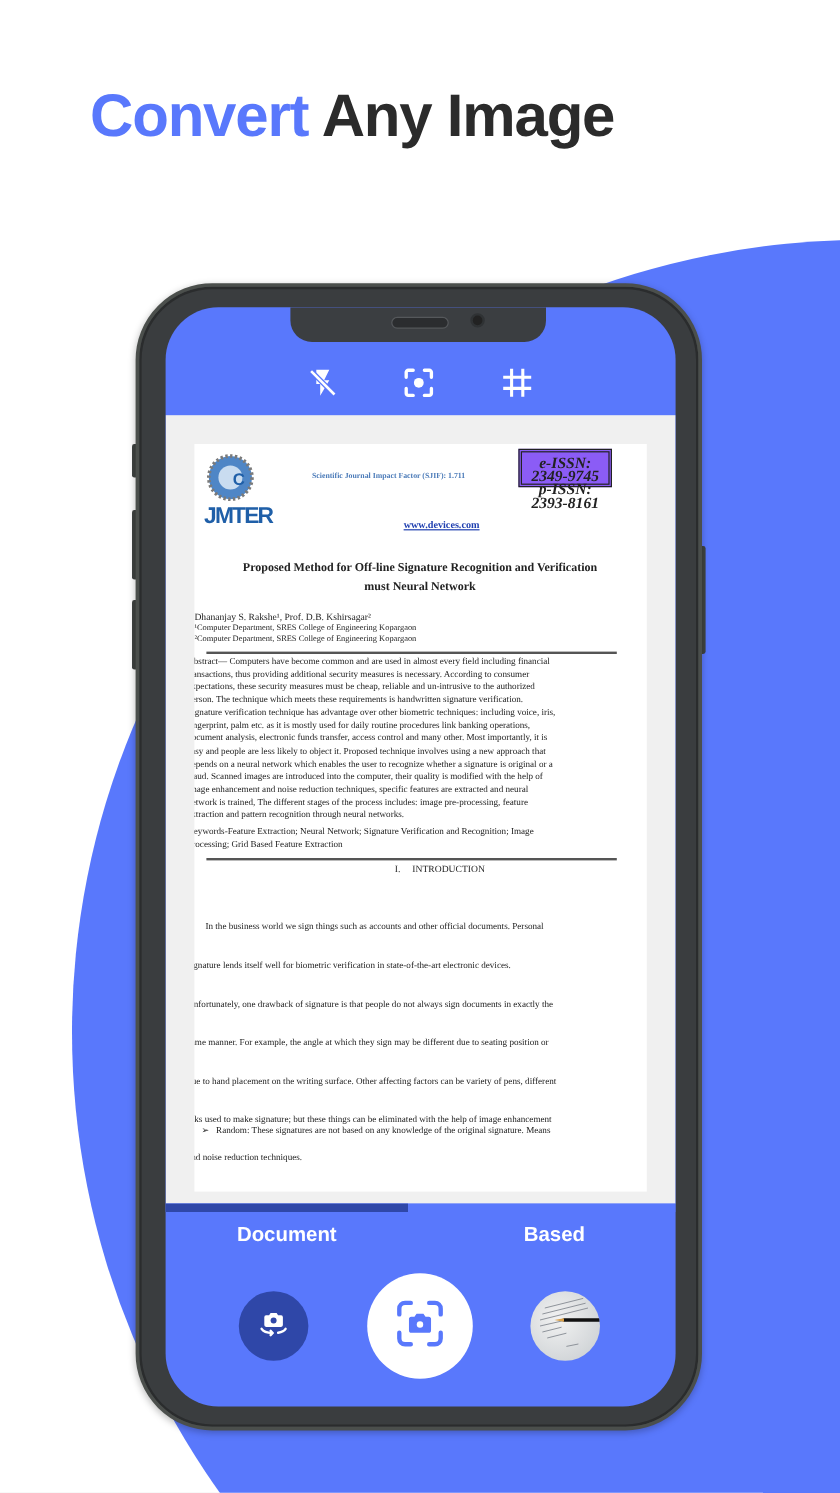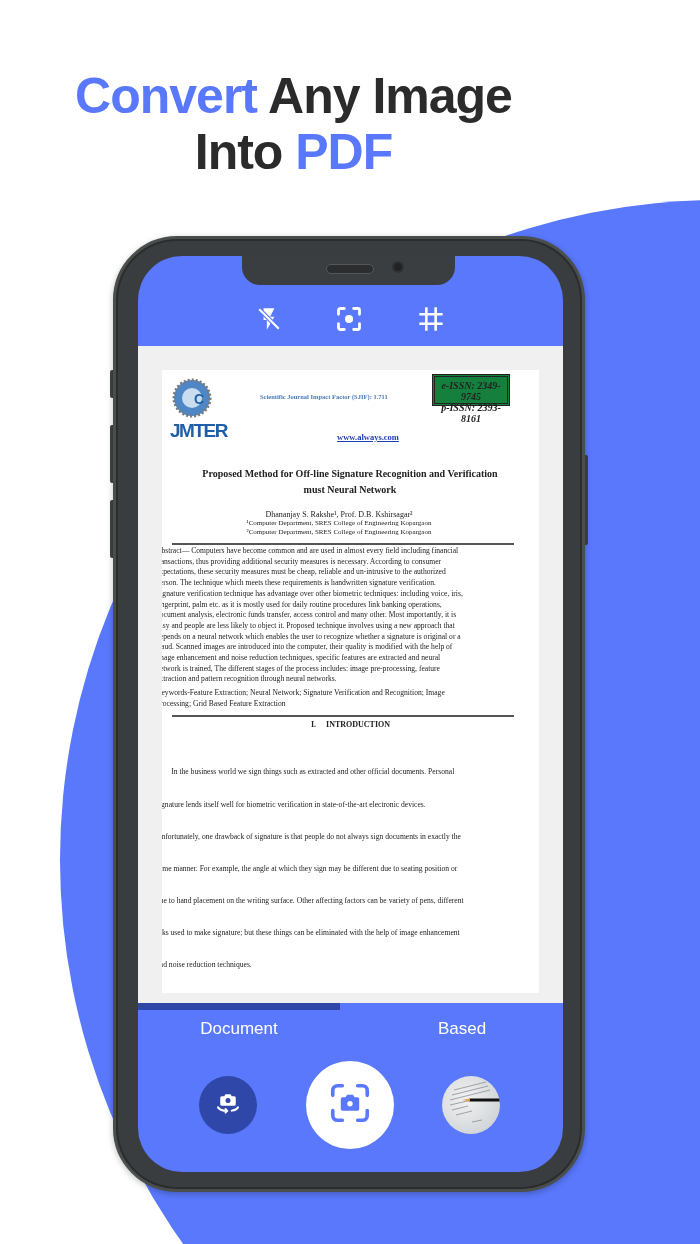--- a/index.html
+++ b/index.html
@@ -76,21 +76,21 @@
   .tab-indicator-track {
     position: absolute; left: 0; top: 747px; width: 425px; height: 7px;
     background: #5978fc;
   }
   .tab-indicator {
     position: absolute; left: 0; top: 747px; width: 202px; height: 7px;
     background: #2f47a8;
   }
   .tab {
     position: absolute; top: 763px; height: 24px;
-    color: #ffffff; font-weight: normal; font-size: 17px;
+    color: #ffffff; font-weight: bold; font-size: 17px;
     text-align: center;
   }
 
   .flip-btn {
     position: absolute; left: 61px; top: 820px; width: 58px; height: 58px;
     border-radius: 50%; background: #2f47a8;
     display: flex; align-items: center; justify-content: center;
   }
   .shutter-btn {
     position: absolute; left: 168px; top: 805px; width: 88px; height: 88px;
@@ -108,63 +108,62 @@
   .logo {
     position: absolute; left: 10px; top: 8px; width: 48px; height: 70px;
   }
   .logo-text {
     position: absolute; left: 8px; top: 50px;
     font-family: "Liberation Sans", sans-serif; font-size: 19px; font-weight: bold;
     color: #1f5fa8; letter-spacing: -1.5px;
   }
   .issn {
     position: absolute; left: 270px; top: 4px; width: 78px; height: 32px;
-    border: 3px double #222; background: #15803d;
-    font-size: 10px; font-style: italic; font-weight: bold; text-align: center;
+    border: 3px double #222; background: #8b5cf6;
+    font-size: 13px; font-style: italic; font-weight: bold; text-align: center;
     line-height: 11px; padding-top: 3px;
   }
   .sjif {
     position: absolute; left: 98px; top: 23px; font-size: 6.5px; color: #4a7ab8; font-weight: bold;
   }
   .jtitle {
     position: absolute; left: 56px; top: 35px; width: 300px; text-align: center;
     font-size: 13px; font-weight: bold; line-height: 14px;
   }
   .jurl {
     position: absolute; left: 56px; top: 62px; width: 300px; text-align: center;
     font-size: 8.5px; color: #1f3fb0; text-decoration: underline; font-weight: bold;
   }
   .ptitle {
     position: absolute; left: -8px; top: 96px; width: 392px; text-align: center;
     font-size: 10px; font-weight: bold; line-height: 16px; white-space: nowrap;
   }
   .authors {
-    position: absolute; left: 0; top: 140px; width: 354px; text-align: center;
+    position: absolute; left: 0; top: 140px; width: 354px; text-align: left;
     font-size: 8px; line-height: 9px;
   }
   .authors .aff { font-size: 7px; }
   .rule { position: absolute; left: 10px; width: 342px; height: 1.5px; background: #555; }
   .body-text {
     position: absolute; left: 8px; width: 362px;
     font-size: 7.6px; line-height: 10.7px; white-space: nowrap; overflow: hidden;
   }
   .body-text div { overflow: hidden; }
   .sec-title {
-    position: absolute; left: 0; top: 350px; width: 377px; text-align: center;
-    font-size: 8px; font-weight: bold;
+    position: absolute; left: 16px; top: 350px; width: 377px; text-align: center;
+    font-size: 8px; font-weight: normal;
   }
 </style>
 </head>
 <body>
 
 <div class="bg-blob"></div>
 
 <h1 class="headline">
   <span class="line"><span class="hl">Convert</span><span style="white-space:pre"> Any Image</span></span>
-  <span class="line"><span style="white-space:pre">Into </span><span class="hl">PDF</span></span>
 </h1>
 
 <div class="side-btn" style="left:110px;top:370px;width:5px;height:28px;"></div>
 <div class="side-btn" style="left:110px;top:425px;width:5px;height:58px;"></div>
 <div class="side-btn" style="left:110px;top:500px;width:5px;height:58px;"></div>
 <div class="side-btn" style="left:583px;top:455px;width:5px;height:90px;"></div>
 
 <div class="phone"></div>
 
 <div class="screen">
@@ -209,21 +208,21 @@
               <circle cx="20" cy="20" r="10" fill="#c9dcf0"></circle>
               <text x="22" y="26" font-size="14" fill="#1f5fa8" font-family="Liberation Sans, sans-serif" font-weight="bold">C</text>
             </svg>
         </div>
         <div class="logo-text">JMTER</div>
         <div class="sjif">Scientific Journal Impact Factor (SJIF): 1.711</div>
         <div class="issn">
           <div>e-ISSN: 2349-9745</div>
           <div>p-ISSN: 2393-8161</div>
         </div>
-        <div class="jurl">www.always.com</div>
+        <div class="jurl">www.devices.com</div>
       </div>
 
       <div class="ptitle">
         <div>Proposed Method for Off-line Signature Recognition and Verification</div>
         <div>must Neural Network</div>
       </div>
 
       <div class="authors">
         <div>Dhananjay S. Rakshe¹, Prof. D.B. Kshirsagar²</div>
         <div class="aff">¹Computer Department, SRES College of Engineering Kopargaon</div>
@@ -250,38 +249,39 @@
 
       <div class="body-text" style="top:318px; left:-6px;">
         <div>Keywords-Feature Extraction; Neural Network; Signature Verification and Recognition; Image</div>
         <div>Processing; Grid Based Feature Extraction</div>
       </div>
 
       <div class="rule" style="top:345px;"></div>
       <div class="sec-title" style="white-space:pre">I.     INTRODUCTION</div>
 
       <div class="body-text" style="top:376px; left:-6px; white-space:pre;">
-        <div>        In the business world we sign things such as extracted and other official documents. Personal</div>
+        <div>        In the business world we sign things such as accounts and other official documents. Personal</div>
         <div>signature lends itself well for biometric verification in state-of-the-art electronic devices.</div>
         <div>Unfortunately, one drawback of signature is that people do not always sign documents in exactly the</div>
         <div>same manner. For example, the angle at which they sign may be different due to seating position or</div>
         <div>due to hand placement on the writing surface. Other affecting factors can be variety of pens, different</div>
         <div>inks used to make signature; but these things can be eliminated with the help of image enhancement</div>
         <div>and noise reduction techniques.</div>
         <div>        In this era of automation, automatic person identification is a major challenge, not that it is a</div>
         
         
         
         
         
         
         
       </div>
 
       <div class="body-text" style="top:546px; left:6px; white-space:pre;">
+        <div>➢   Random: These signatures are not based on any knowledge of the original signature. Means</div>
         
       </div>
     </div>
   </div>
 
   <div class="tab-indicator-track"></div>
   <div class="tab-indicator"></div>
 
   <div class="tab" style="left:40px; width:122px;">Document</div>
   <div class="tab" style="left:284px; width:80px;">Based</div>

